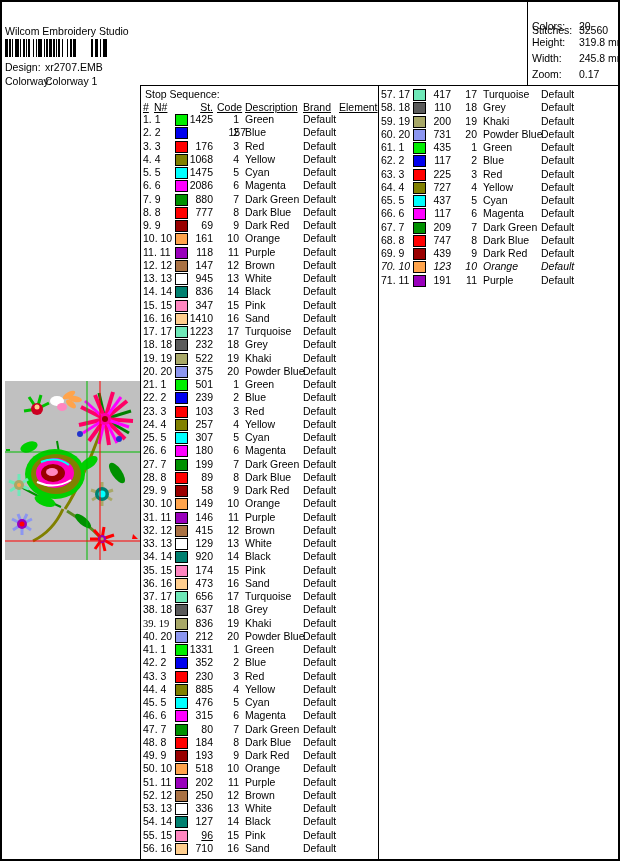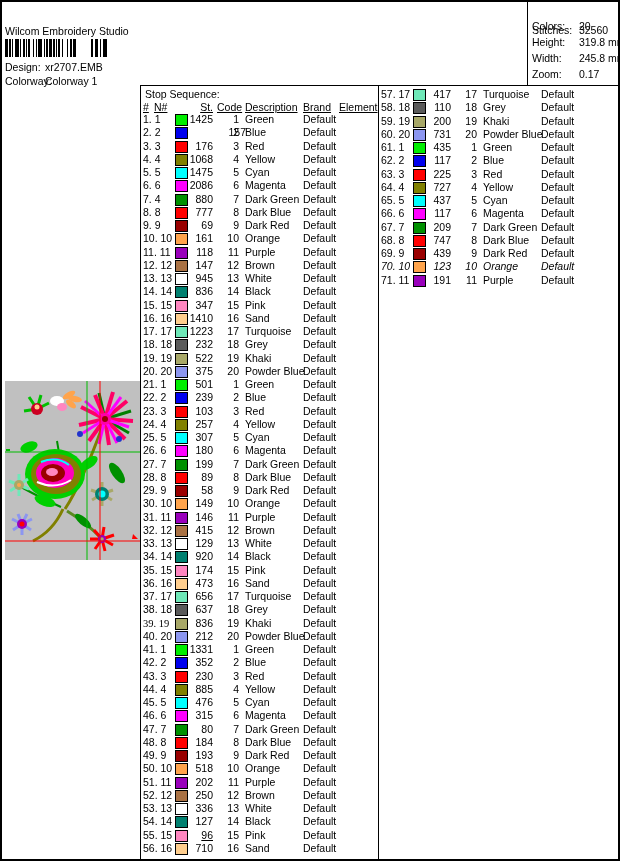--- a/index.html
+++ b/index.html
@@ -284,21 +284,21 @@
         </div>
         <div class="t-row" style="top: 93.25px;">
           <span class="cell" style="left: 2px;">6. 6</span>
           <span class="swatch" style="left: 34px; background: rgb(255, 0, 255);"></span>
           <span class="cell num" style="left: 46px; width: 26px;">2086</span>
           <span class="cell num" style="left: 76px; width: 22px;">6</span>
           <span class="cell" style="left: 104px;">Magenta</span>
           <span class="cell" style="left: 162px;">Default</span>
         </div>
         <div class="t-row" style="top: 106.5px;">
-          <span class="cell" style="left: 2px;">7. 4</span>
+          <span class="cell" style="left: 2px;">7. 9</span>
           <span class="swatch" style="left: 34px; background: rgb(0, 144, 0);"></span>
           <span class="cell num" style="left: 46px; width: 26px;">880</span>
           <span class="cell num" style="left: 76px; width: 22px;">7</span>
           <span class="cell" style="left: 104px;">Dark Green</span>
           <span class="cell" style="left: 162px;">Default</span>
         </div>
         <div class="t-row" style="top: 119.75px;">
           <span class="cell" style="left: 2px;">8. 8</span>
           <span class="swatch" style="left: 34px; background: rgb(255, 0, 0);"></span>
           <span class="cell num" style="left: 46px; width: 26px;">777</span>

